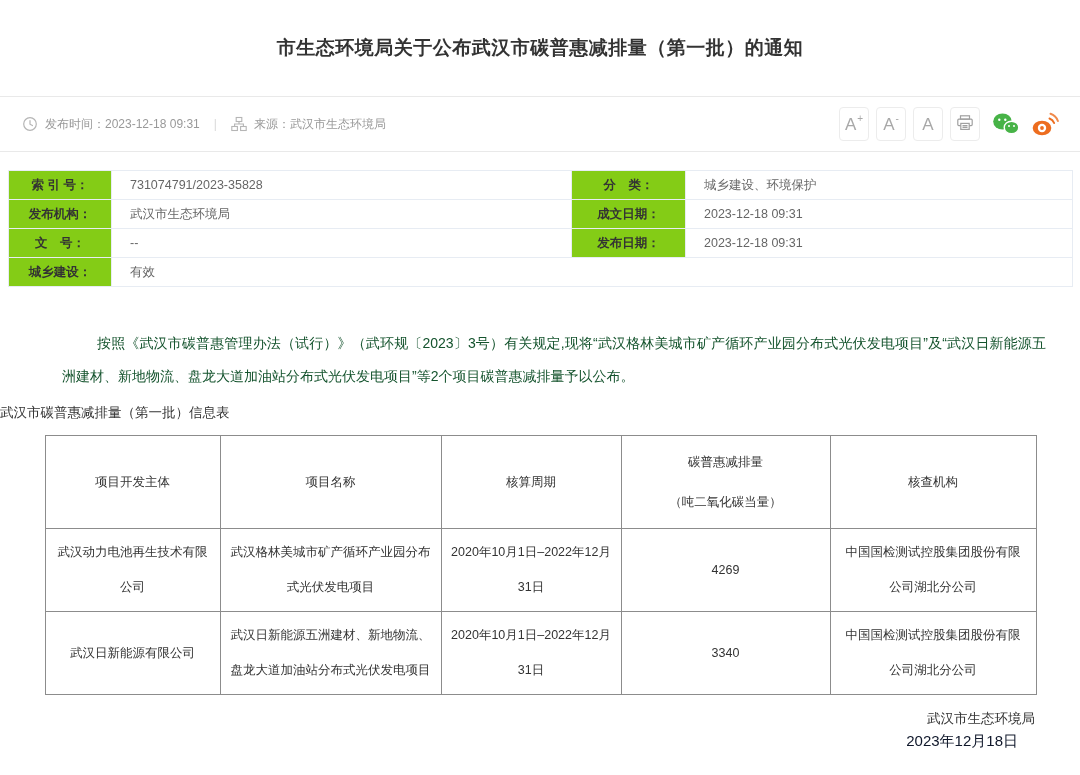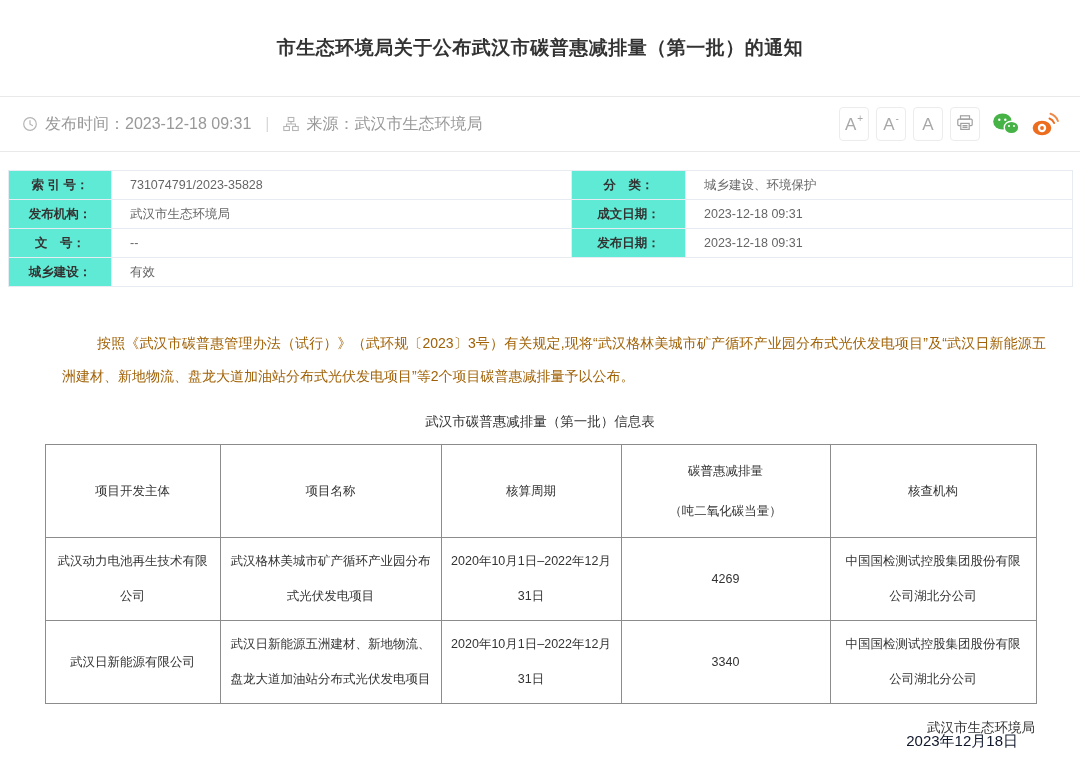--- a/index.html
+++ b/index.html
@@ -32,21 +32,21 @@
     border-bottom: 1px solid #e9e9e9;
     display: flex;
     align-items: center;
     justify-content: space-between;
     padding: 0 20px 0 22px;
   }
   .meta-left {
     display: flex;
     align-items: center;
     color: #999;
-    font-size: 16px;
+    font-size: 12px;
     text-align: right;
   }
   .meta-left .ic { display: inline-flex; margin-right: 7px; }
   .meta-left .sep { color: #d9d9d9; margin: 0 14px; }
   .meta-right { display: flex; align-items: center; }
   .tool-btn {
     width: 30px; height: 34px;
     border: 1px solid #ececec;
     border-radius: 4px;
     background: #fff;
@@ -74,39 +74,38 @@
     table-layout: fixed;
     font-size: 12.5px;
   }
   .info-table td {
     border: 1px solid #e7ecf3;
     height: 29px;
     padding: 0;
     vertical-align: middle;
   }
   .info-table td.lbl {
-    background: #5eead4;
+    background: #84cc16;
     font-weight: bold;
     color: #333;
     text-align: center;
   }
   .info-table td.val { padding-left: 18px; color: #666; }
 
   
   .article {
     margin: 40px 34px 0 62px;
     font-size: 14px;
     line-height: 33px;
-    color: #a16207;
+    color: #14532d;
     text-indent: 2.5em;
     text-align: justify;
   }
   .table-caption {
-    margin-top: 20px;
-    text-align: center;
+    margin-top: 11px;
     font-size: 13.5px;
     color: #333;
   }
 
   
   .project-table {
     margin: 13px 0 0 45px;
     width: 991px;
     border-collapse: collapse;
     table-layout: fixed;

